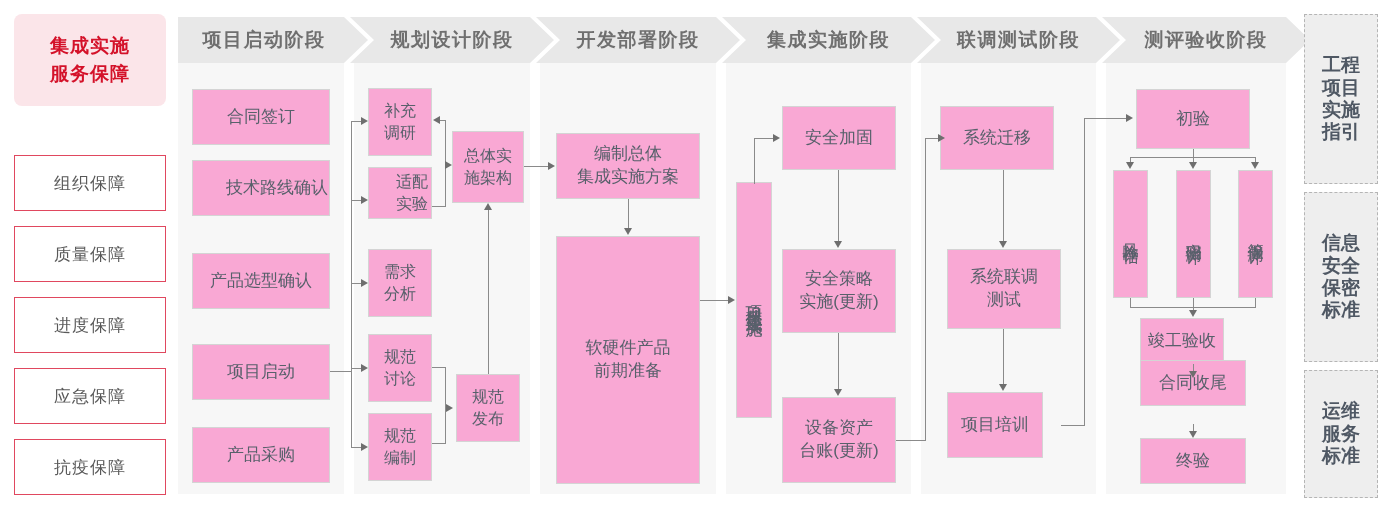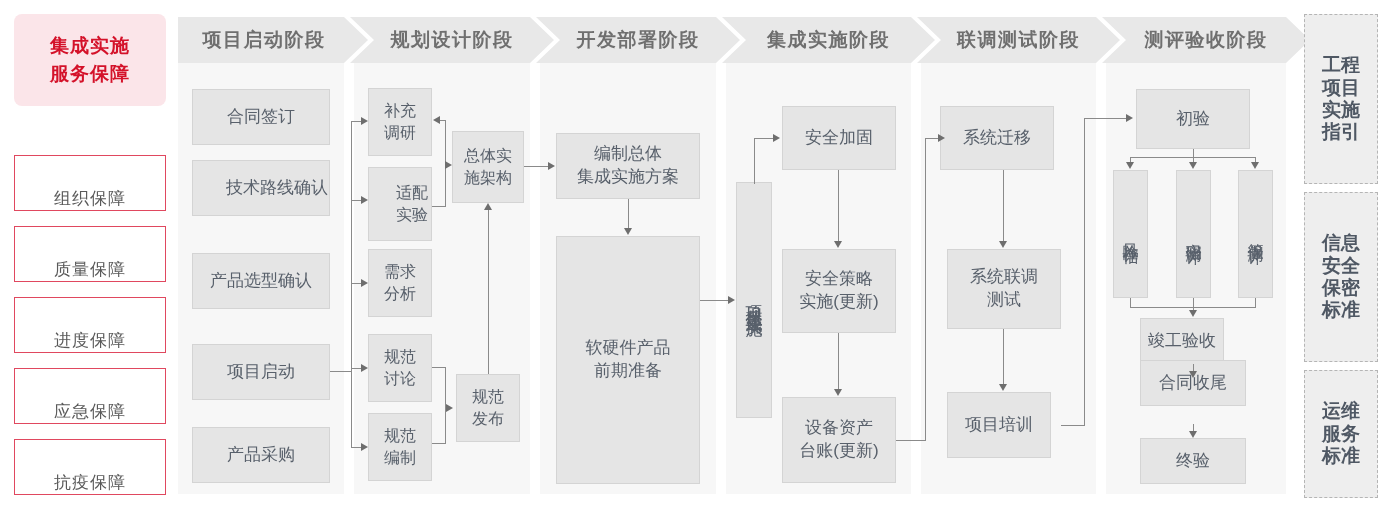--- a/index.html
+++ b/index.html
@@ -17,42 +17,42 @@
   
   .side-title{
     background:#fbe5e9;border-radius:8px;
     color:#d4122a;font-weight:bold;font-size:19px;
     display:flex;align-items:center;justify-content:center;
     text-align:center;line-height:1.45;letter-spacing:1px;
   }
   .side-item{
     background:#ffffff;border:1.5px solid #e0485f;
     color:#595959;font-size:17px;
-    display:flex;align-items:flex-end;justify-content:center;
+    display:flex;align-items:center;justify-content:center;
     text-align:center;letter-spacing:1px;
   }
 
   
   .phase-head{
     background:#e8e8e8;
     color:#6f6f6f;font-weight:bold;font-size:19px;letter-spacing:1.5px;
     display:flex;align-items:center;justify-content:center;
     text-align:center;
   }
   .phase-head.notch{
     clip-path:polygon(0 0, calc(100% - 24px) 0, 100% 50%, calc(100% - 24px) 100%, 0 100%, 24px 50%);
   }
   .phase-head.first{
     clip-path:polygon(0 0, calc(100% - 24px) 0, 100% 50%, calc(100% - 24px) 100%, 0 100%);
   }
   .phase-body{background:#f7f7f7;}
 
   
   .node{
-    background:#e5e5e5;border:1px solid #d4d4d4;
+    background:#f9a8d4;border:1px solid #d4d4d4;
     color:#58606b;font-size:17px;line-height:1.35;
     display:flex;align-items:center;justify-content:center;
     text-align:center;
   }
   .node.sm{font-size:16px;}
   .node.vert{
     writing-mode:vertical-rl;text-orientation:upright;
     letter-spacing:2px;line-height:1;
   }
 
@@ -143,21 +143,21 @@
     <span>项目启动</span>
   </div>
   <div class="abs node" style="left:192px;top:427px;width:138px;height:56px;">
     <span>产品采购</span>
   </div>
 
   <div class="abs node sm" style="left:368px;top:88px;width:64px;height:68px;">
     <span style="white-space:pre-line">补充
 调研</span>
   </div>
-  <div class="abs node sm" style="left:368px;top:167px;width:64px;height:74px;padding-left:24px;">
+  <div class="abs node sm" style="left:368px;top:167px;width:64px;height:52px;padding-left:24px;">
     <span style="white-space:pre-line">适配
 实验</span>
   </div>
   <div class="abs node sm" style="left:368px;top:249px;width:64px;height:68px;">
     <span style="white-space:pre-line">需求
 分析</span>
   </div>
   <div class="abs node sm" style="left:368px;top:334px;width:64px;height:68px;">
     <span style="white-space:pre-line">规范
 讨论</span>
@@ -199,21 +199,21 @@
 台账(更新)</span>
   </div>
 
   <div class="abs node" style="left:940px;top:106px;width:114px;height:64px;">
     <span>系统迁移</span>
   </div>
   <div class="abs node" style="left:947px;top:249px;width:114px;height:80px;">
     <span style="white-space:pre-line">系统联调
 测试</span>
   </div>
-  <div class="abs node" style="left:947px;top:392px;width:104px;height:66px;">
+  <div class="abs node" style="left:947px;top:392px;width:96px;height:66px;">
     <span>项目培训</span>
   </div>
 
   <div class="abs node" style="left:1136px;top:89px;width:114px;height:60px;">
     <span>初验</span>
   </div>
   <div class="abs node vert sm" style="left:1113px;top:170px;width:35px;height:128px;">
     <span>风险评估</span>
   </div>
   <div class="abs node vert sm" style="left:1176px;top:170px;width:35px;height:128px;">

